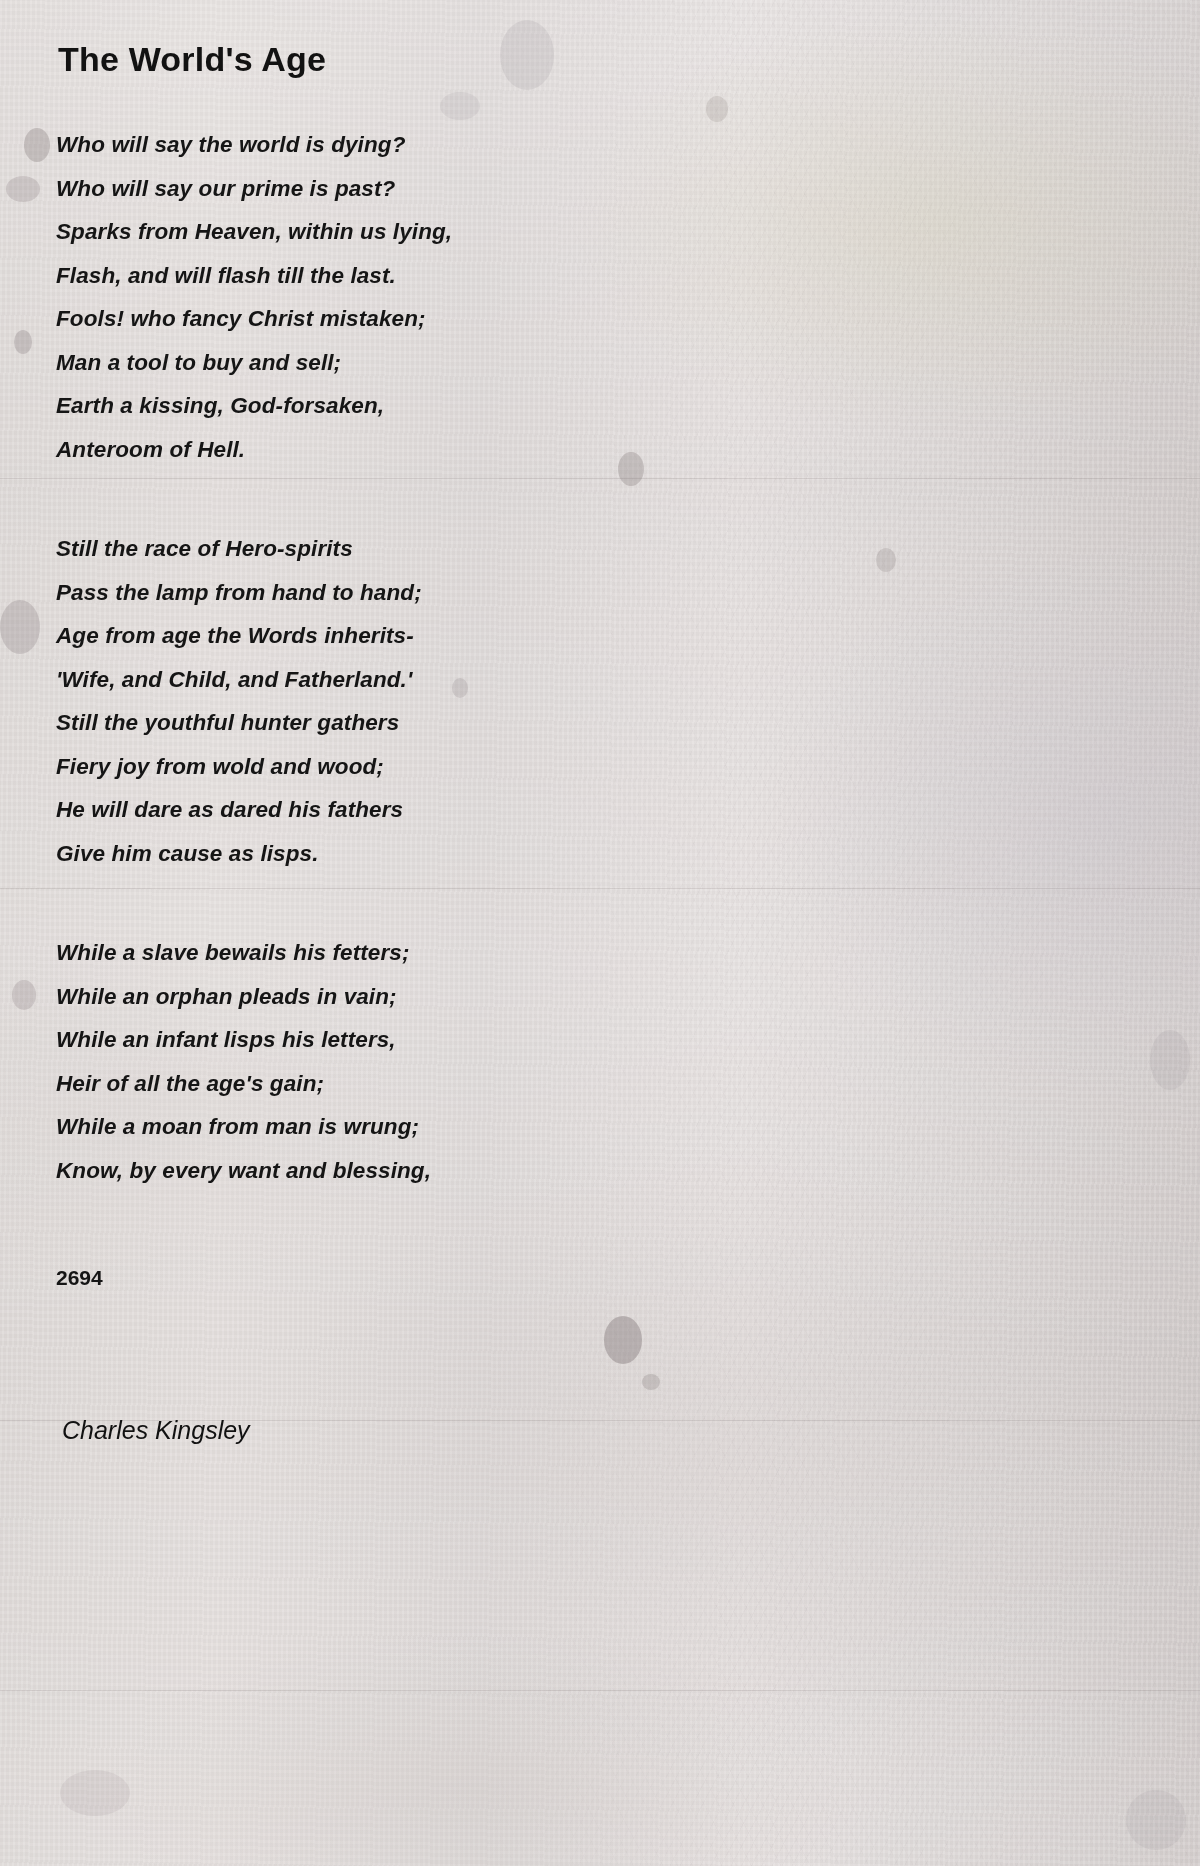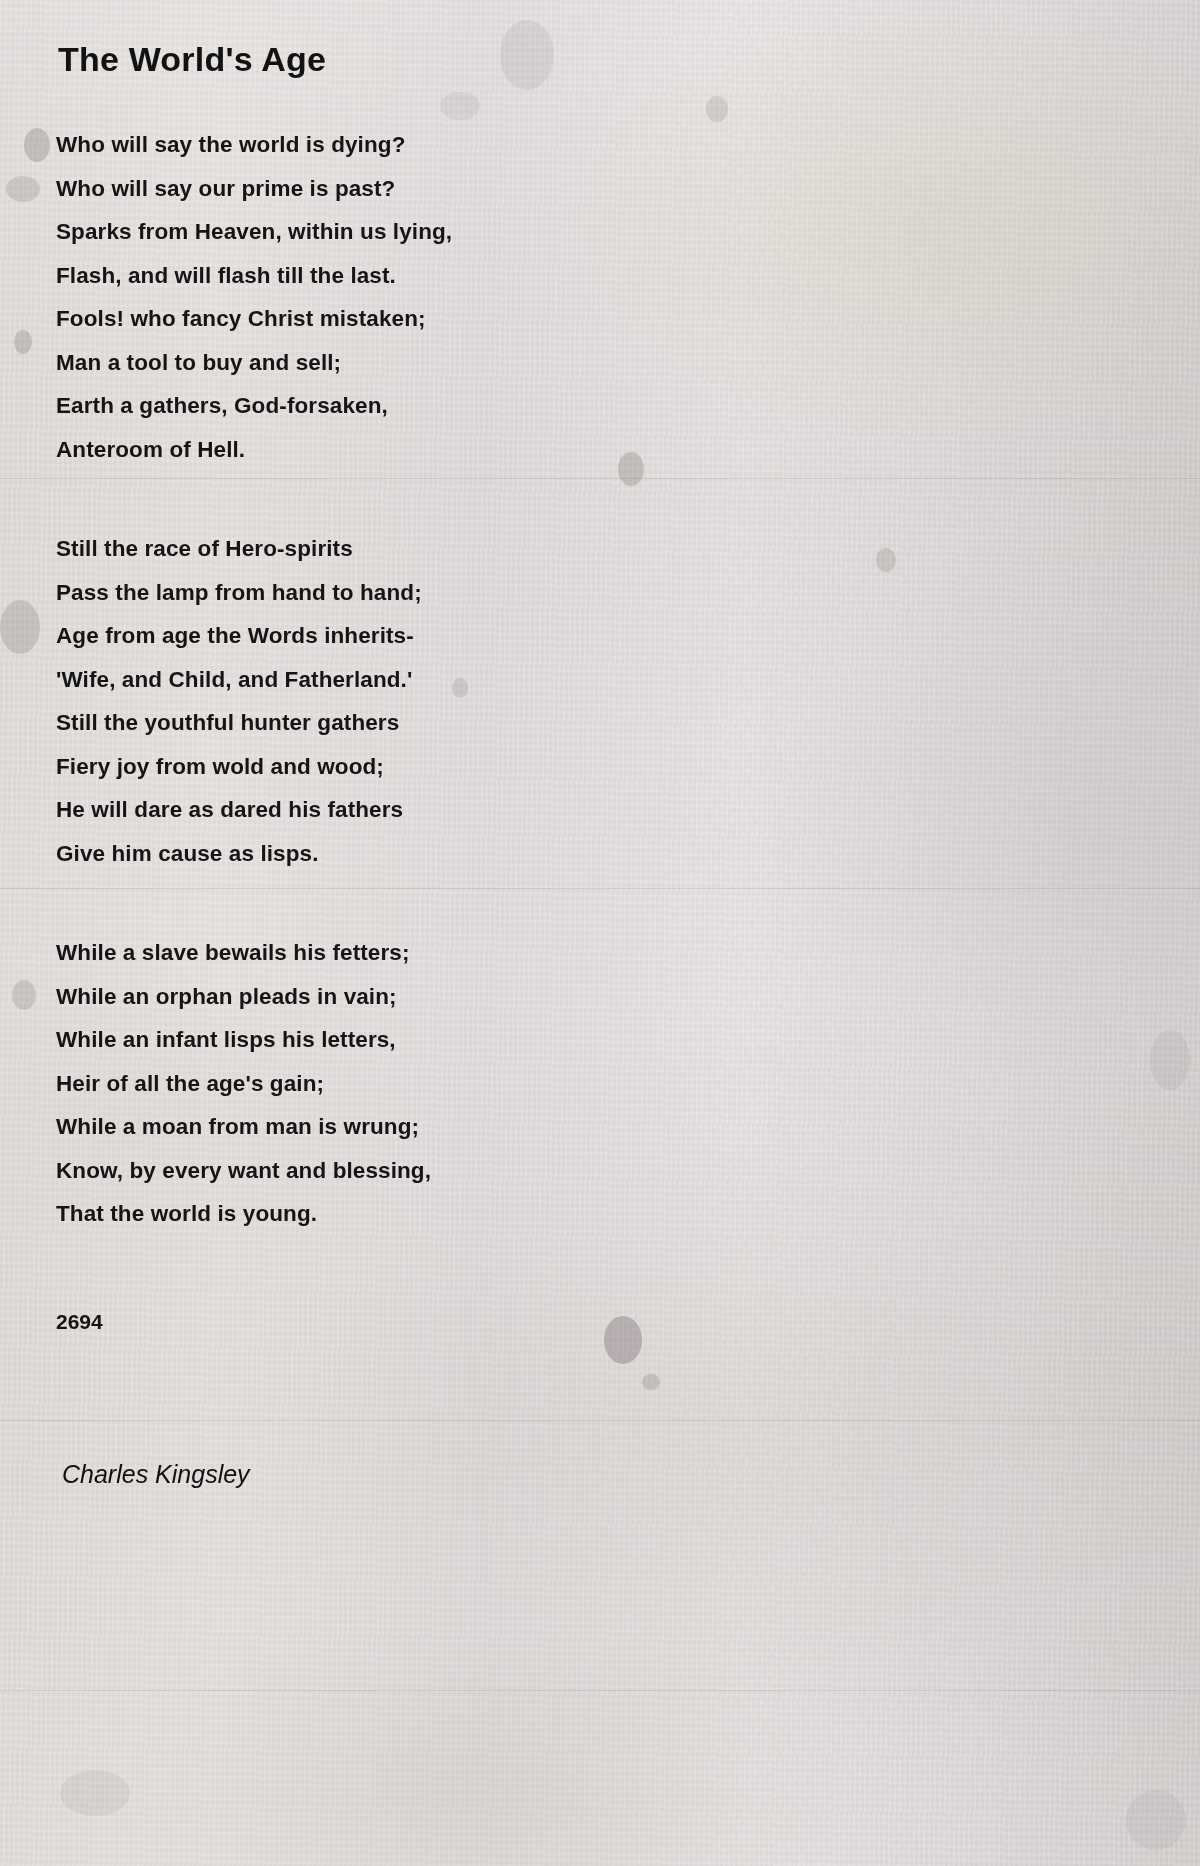--- a/index.html
+++ b/index.html
@@ -85,20 +85,21 @@
   .poem-title {
     font-size: 34px;
     font-weight: bold;
     color: #121212;
     letter-spacing: 0.2px;
     margin: 0 0 44px 0;
     padding-left: 2px;
   }
   .stanza {
     margin: 0 0 56px 0;
+    font-style: italic;
   }
   .line {
     font-size: 22.5px;
     font-weight: bold;
     color: #151515;
     line-height: 43.5px;
     white-space: pre;
     letter-spacing: 0.1px;
   }
   .year {
@@ -150,21 +151,21 @@
 
     <h1 class="poem-title">The World's Age</h1>
 
     <div class="stanza">
       <div class="line">Who will say the world is dying?</div>
       <div class="line">Who will say our prime is past?</div>
       <div class="line">Sparks from Heaven, within us lying,</div>
       <div class="line">Flash, and will flash till the last.</div>
       <div class="line">Fools! who fancy Christ mistaken;</div>
       <div class="line">Man a tool to buy and sell;</div>
-      <div class="line">Earth a gathers, God-forsaken,</div>
+      <div class="line">Earth a kissing, God-forsaken,</div>
       <div class="line">Anteroom of Hell.</div>
     </div>
 
     <div class="stanza">
       <div class="line">Still the race of Hero-spirits</div>
       <div class="line">Pass the lamp from hand to hand;</div>
       <div class="line">Age from age the Words inherits-</div>
       <div class="line">'Wife, and Child, and Fatherland.'</div>
       <div class="line">Still the youthful hunter gathers</div>
       <div class="line">Fiery joy from wold and wood;</div>
@@ -172,21 +173,20 @@
       <div class="line">Give him cause as lisps.</div>
     </div>
 
     <div class="stanza">
       <div class="line">While a slave bewails his fetters;</div>
       <div class="line">While an orphan pleads in vain;</div>
       <div class="line">While an infant lisps his letters,</div>
       <div class="line">Heir of all the age's gain;</div>
       <div class="line">While a moan from man is wrung;</div>
       <div class="line">Know, by every want and blessing,</div>
-      <div class="line">That the world is young.</div>
     </div>
 
     <div class="year">2694</div>
 
     <div class="author">Charles Kingsley</div>
 
   </div>
 </div>
 
 </body></html>

